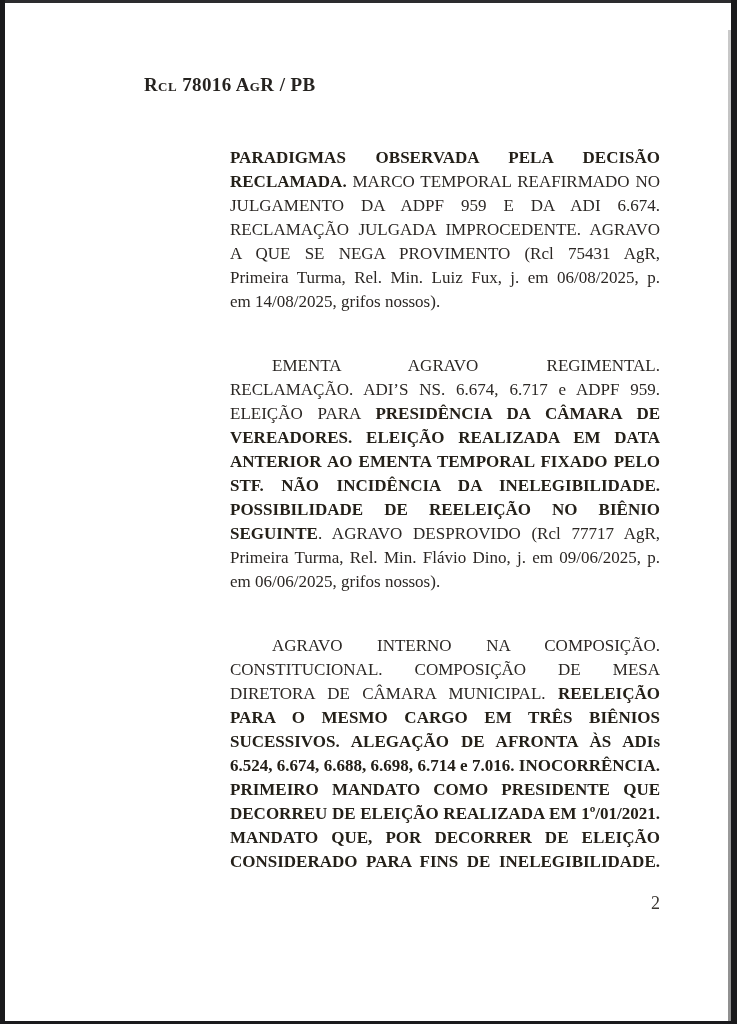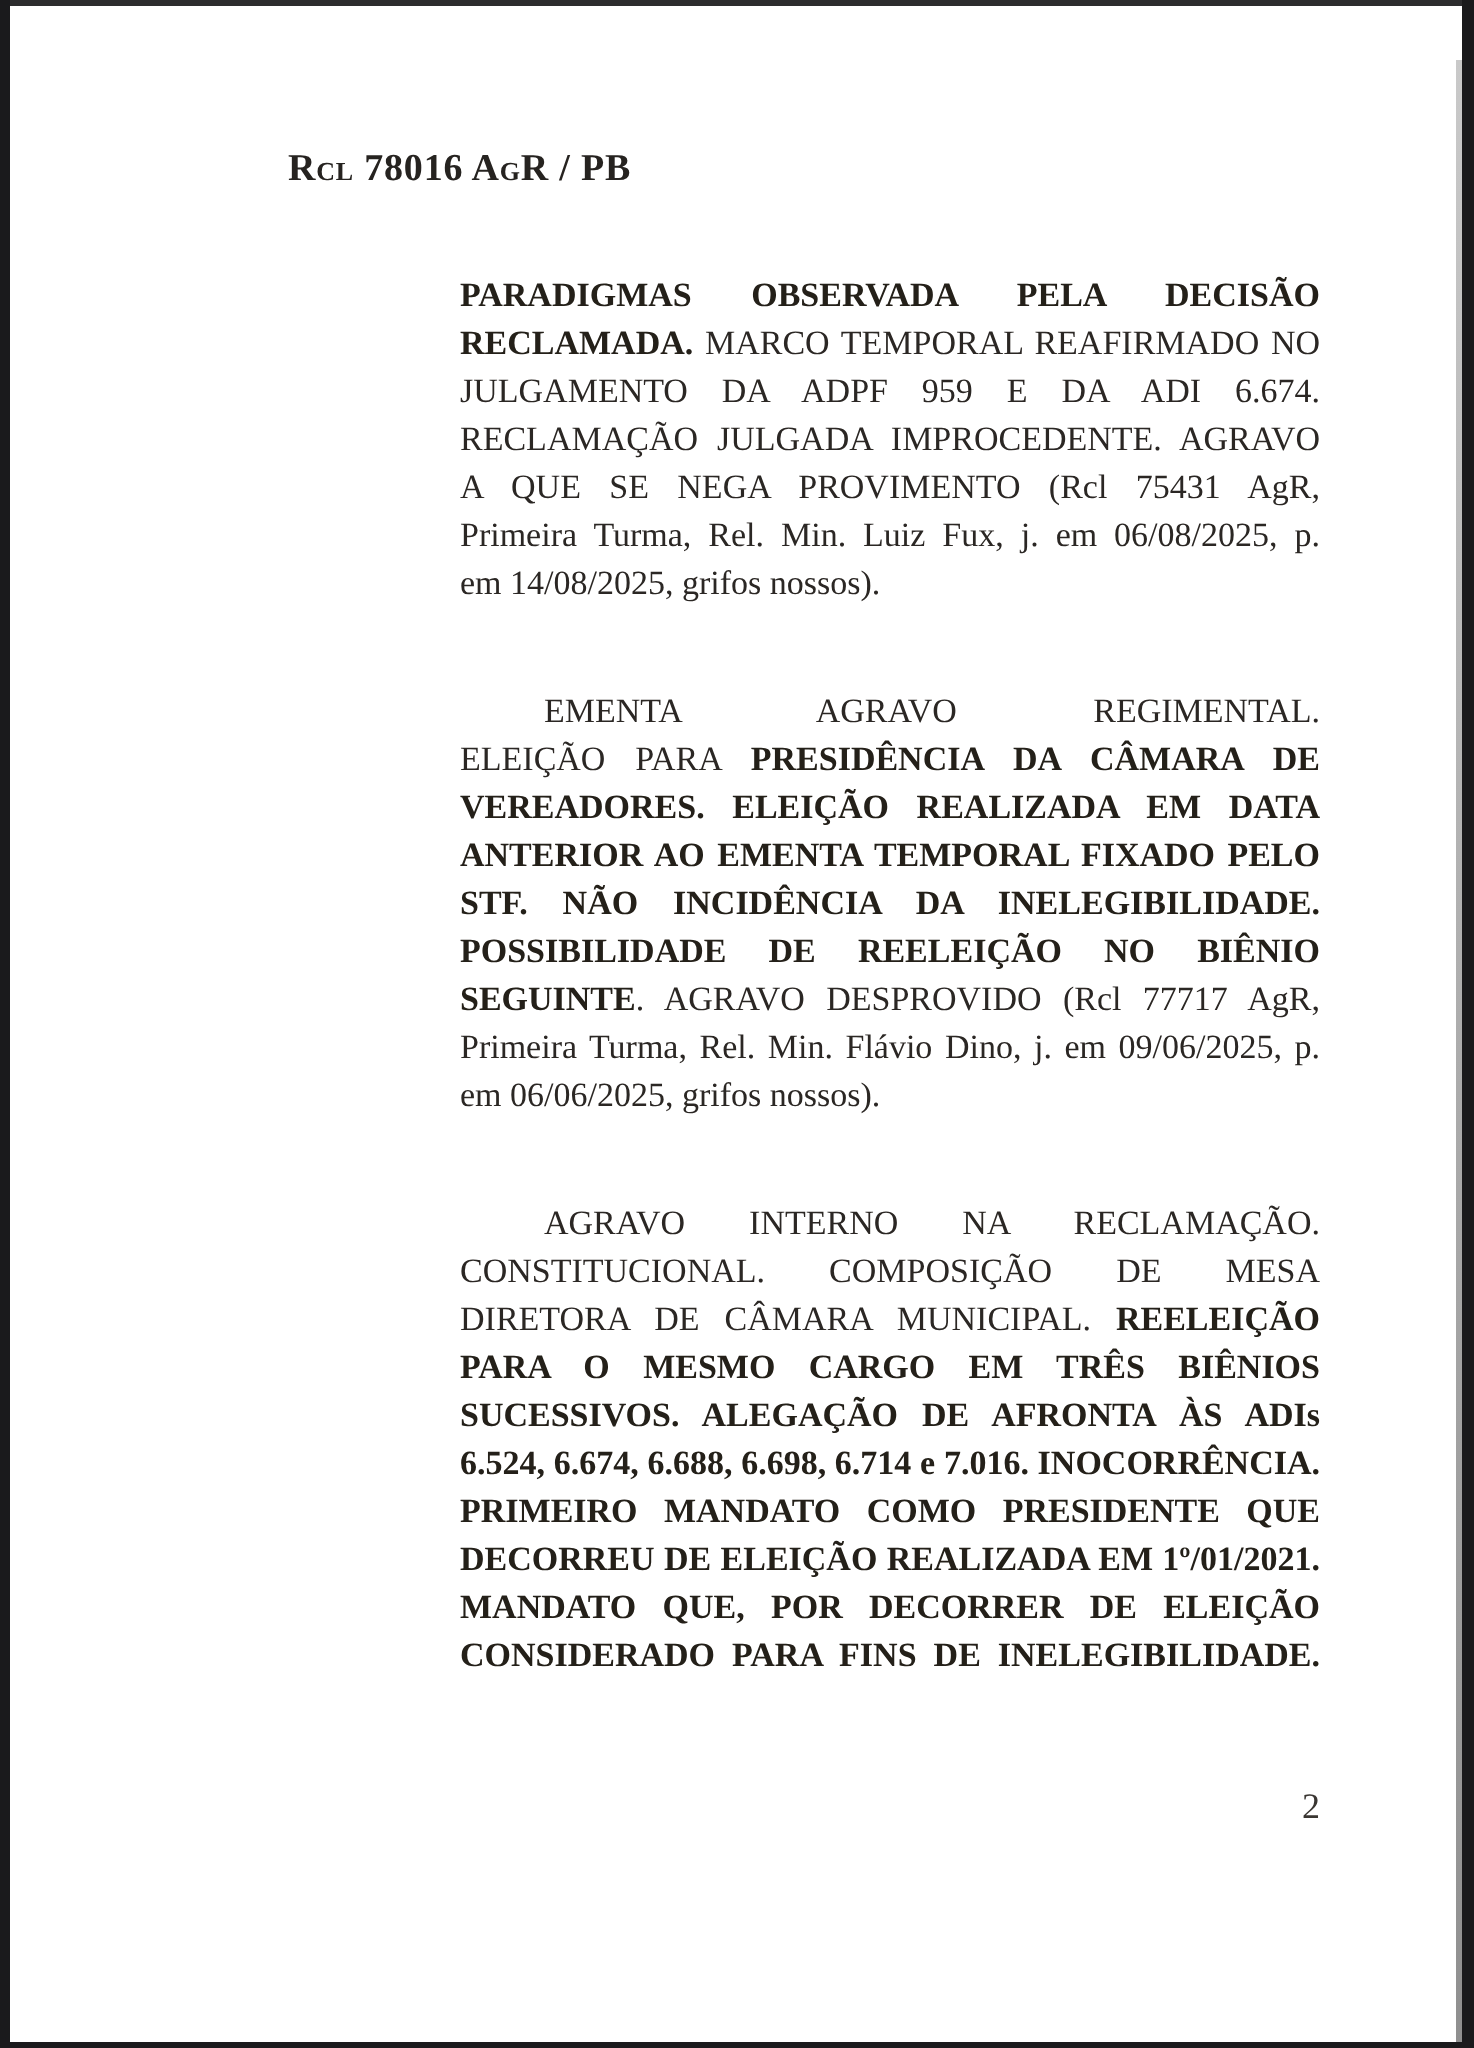--- a/index.html
+++ b/index.html
@@ -39,21 +39,21 @@
     letter-spacing: 0.4px;
     color: #262320;
   }
 
   .doc-body {
     position: absolute;
     left: 230px;
     top: 132px;
     width: 430px;
   }
-  .paragraph { margin: 4px 0 40px 0; }
+  .paragraph { margin: 14px 0 40px 0; }
   .line {
     font-size: 17px;
     line-height: 24px;
     height: 24px;
     text-align: justify;
     white-space: normal;
     overflow: hidden;
   }
   .line.just { text-align-last: justify; }
   .line.indent { text-indent: 42px; }
@@ -86,31 +86,32 @@
         <div class="line just"><b>PARADIGMAS OBSERVADA PELA DECISÃO</b></div>
         <div class="line just"><b>RECLAMADA.</b><span> MARCO TEMPORAL REAFIRMADO NO</span></div>
         <div class="line just"><span>JULGAMENTO DA ADPF 959 E DA ADI 6.674.</span></div>
         <div class="line just"><span>RECLAMAÇÃO JULGADA IMPROCEDENTE. AGRAVO</span></div>
         <div class="line just"><span>A QUE SE NEGA PROVIMENTO (Rcl 75431 AgR,</span></div>
         <div class="line just"><span>Primeira Turma, Rel. Min. Luiz Fux, j. em 06/08/2025, p.</span></div>
         <div class="line"><span>em 14/08/2025, grifos nossos).</span></div>
       </div>
       <div class="paragraph">
         <div class="line just indent"><span>EMENTA AGRAVO REGIMENTAL.</span></div>
+        <div class="line just"><span>RECLAMAÇÃO. ADI’S NS. 6.674, 6.717 e ADPF 959.</span></div>
         <div class="line just"><span>ELEIÇÃO PARA </span><b>PRESIDÊNCIA DA CÂMARA DE</b></div>
         <div class="line just"><b>VEREADORES. ELEIÇÃO REALIZADA EM DATA</b></div>
         <div class="line just"><b>ANTERIOR AO EMENTA TEMPORAL FIXADO PELO</b></div>
         <div class="line just"><b>STF. NÃO INCIDÊNCIA DA INELEGIBILIDADE.</b></div>
         <div class="line just"><b>POSSIBILIDADE DE REELEIÇÃO NO BIÊNIO</b></div>
         <div class="line just"><b>SEGUINTE</b><span>. AGRAVO DESPROVIDO (Rcl 77717 AgR,</span></div>
         <div class="line just"><span>Primeira Turma, Rel. Min. Flávio Dino, j. em 09/06/2025, p.</span></div>
         <div class="line"><span>em 06/06/2025, grifos nossos).</span></div>
       </div>
       <div class="paragraph">
-        <div class="line just indent"><span>AGRAVO INTERNO NA RECLAMAÇÃO.</span></div>
+        <div class="line just indent"><span>AGRAVO INTERNO NA COMPOSIÇÃO.</span></div>
         <div class="line just"><span>CONSTITUCIONAL. COMPOSIÇÃO DE MESA</span></div>
         <div class="line just"><span>DIRETORA DE CÂMARA MUNICIPAL. </span><b>REELEIÇÃO</b></div>
         <div class="line just"><b>PARA O MESMO CARGO EM TRÊS BIÊNIOS</b></div>
         <div class="line just"><b>SUCESSIVOS. ALEGAÇÃO DE AFRONTA ÀS ADIs</b></div>
         <div class="line just"><b>6.524, 6.674, 6.688, 6.698, 6.714 e 7.016. INOCORRÊNCIA.</b></div>
         <div class="line just"><b>PRIMEIRO MANDATO COMO PRESIDENTE QUE</b></div>
         <div class="line just"><b>DECORREU DE ELEIÇÃO REALIZADA EM 1º/01/2021.</b></div>
         <div class="line just"><b>MANDATO QUE, POR DECORRER DE ELEIÇÃO</b></div>
         <div class="line just"><b>CONSIDERADO PARA FINS DE INELEGIBILIDADE.</b></div>
       </div>

